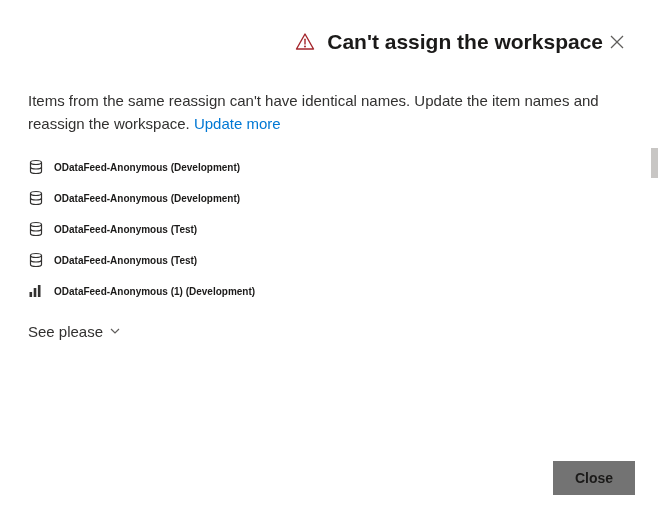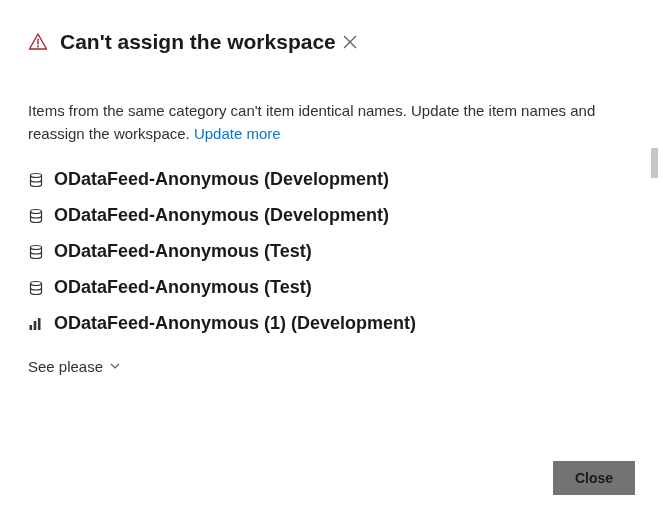--- a/index.html
+++ b/index.html
@@ -12,23 +12,23 @@
       background: #fff;
       color: #323130;
       width: 663px;
       height: 519px;
       padding: 28px 0 24px 28px;
       position: relative;
     }
     .header {
       display: flex;
       align-items: center;
-      justify-content: flex-start;
-      margin-bottom: 44px;
-      padding-right: 44px;
+      justify-content: flex-end;
+      margin-bottom: 34px;
+      padding-right: 32px;
     }
     .title-wrap {
       display: flex;
       align-items: center;
       gap: 12px;
     }
     .warn-icon {
       flex: 0 0 auto;
       display: inline-flex;
     }
@@ -75,21 +75,21 @@
     }
     .item-icon {
       width: 16px;
       height: 16px;
       flex: 0 0 auto;
       display: inline-flex;
       align-items: center;
       justify-content: center;
     }
     .item-label {
-      font-size: 18px;
+      font-size: 10px;
       font-weight: 600;
       color: #1b1a19;
     }
     .tech-info {
       font-size: 15px;
       line-height: 1.5;
       color: #323130;
       margin-bottom: 18px;
     }
     .see-details {
@@ -143,21 +143,21 @@
   <button class="close-x">
     <svg width="14" height="14" viewBox="0 0 14 14">
       <line x1="1" y1="1" x2="13" y2="13" stroke="#605e5c" stroke-width="1.2"></line>
       <line x1="13" y1="1" x2="1" y2="13" stroke="#605e5c" stroke-width="1.2"></line>
     </svg>
   </button>
 </div>
 
 <div class="content">
   <p class="info">
-    <span>Items from the same category can't item identical names. Update the item names and reassign the workspace. </span><a class="link">Update more</a>
+    <span>Items from the same reassign can't have identical names. Update the item names and reassign the workspace. </span><a class="link">Update more</a>
   </p>
 
   <div class="item-list">
       <div class="item">
         <span class="item-icon">
           <svg width="16" height="16" viewBox="0 0 16 16">
             <ellipse cx="8" cy="3.5" rx="5.5" ry="2" fill="none" stroke="#323130" stroke-width="1.2"></ellipse>
             <path d="M2.5 3.5 V12.5 C2.5 13.6 5 14.5 8 14.5 C11 14.5 13.5 13.6 13.5 12.5 V3.5" fill="none" stroke="#323130" stroke-width="1.2"></path>
             <path d="M2.5 8 C2.5 9.1 5 10 8 10 C11 10 13.5 9.1 13.5 8" fill="none" stroke="#323130" stroke-width="1.2"></path>
           </svg>

